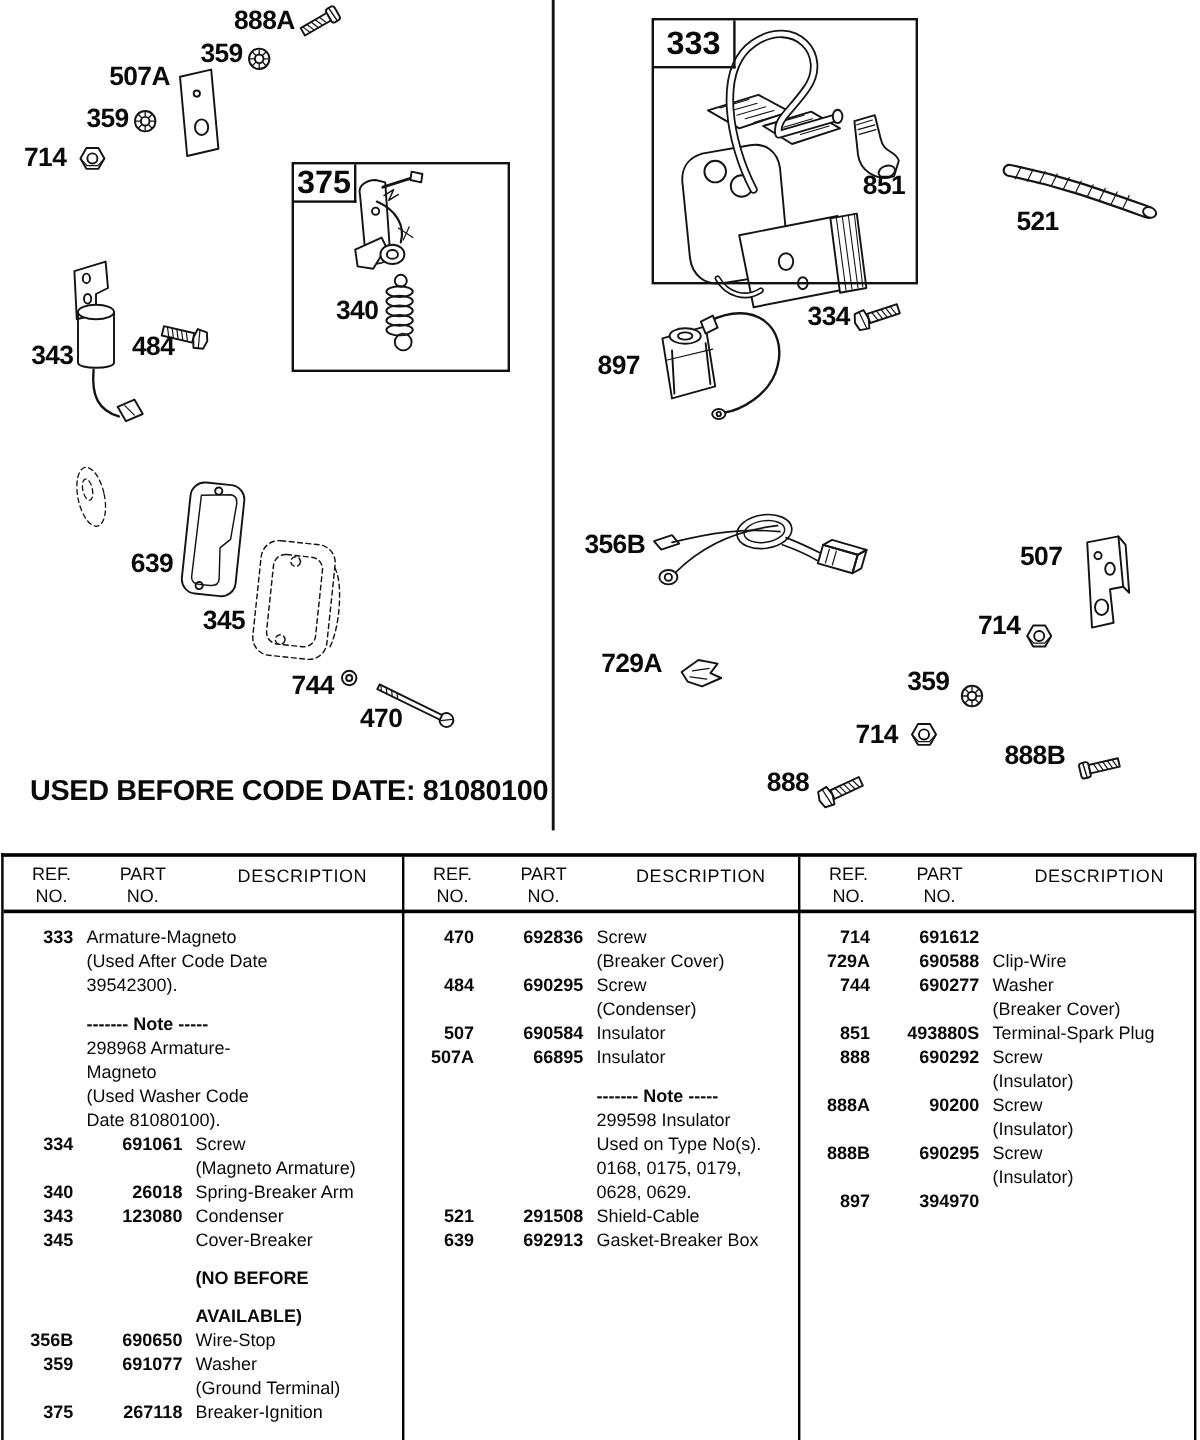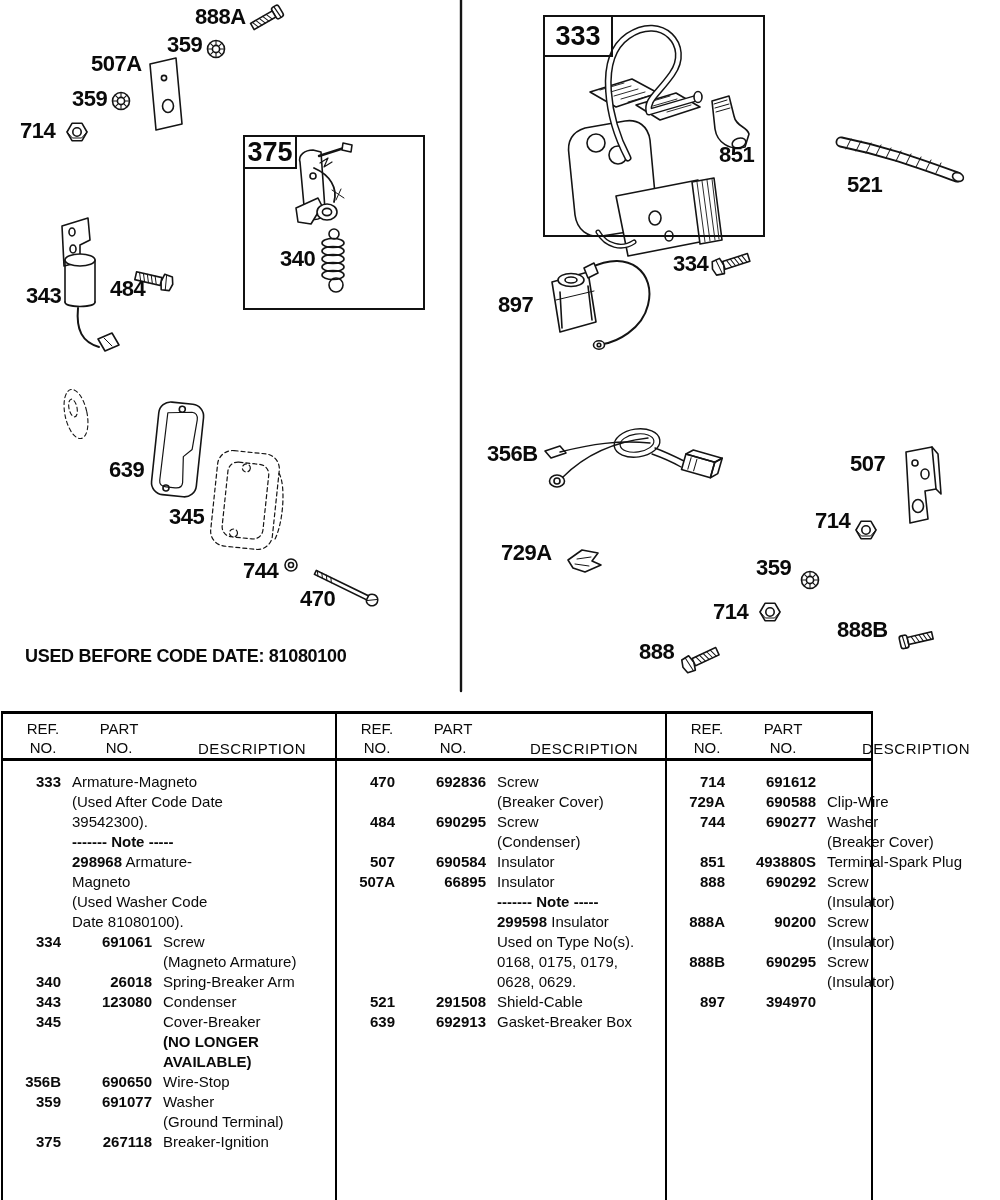--- a/index.html
+++ b/index.html
@@ -4,38 +4,38 @@
 <style>
   html,body{margin:0;padding:0;background:#fff;}
   #stage{position:relative;width:1000px;height:1200px;background:#fff;overflow:hidden;
          font-family:"Liberation Sans", sans-serif;color:#0a0a0a;}
   
   #diagram{position:absolute;left:0;top:0;width:1000px;height:695px;}
   #partart{position:absolute;left:0;top:0;}
   .callout{position:absolute;font-weight:700;font-size:22px;line-height:1;letter-spacing:-0.5px;color:#0a0a0a;white-space:nowrap;}
   .pbox{position:absolute;border:2px solid #111;box-sizing:border-box;}
   .pbox-label{display:flex;align-items:center;justify-content:center;border-right:2px solid #111;border-bottom:2px solid #111;font-weight:700;font-size:27px;box-sizing:border-box;}
-  #code-note{position:absolute;left:25px;top:646px;font-weight:700;font-size:18px;letter-spacing:-0.3px;}
+  #code-note{position:absolute;left:25px;top:646px;font-weight:700;font-size:24px;letter-spacing:-0.3px;}
   
-  #parts-table{position:absolute;left:1px;top:711px;width:872px;height:489px;
+  #parts-table{position:absolute;left:1px;top:711px;width:996px;height:489px;
                border-top:3px solid #000;border-left:2px solid #000;border-right:2px solid #000;box-sizing:border-box;}
   .vdiv{position:absolute;top:0;bottom:0;width:2px;background:#000;}
   #vdiv1{left:332px;} #vdiv2{left:662px;}
   .hline{position:absolute;left:0;right:0;top:44px;height:2.5px;background:#000;}
   .tcol{position:absolute;top:0;bottom:0;font-size:15px;}
   #tcol0{left:0;width:332px;} #tcol1{left:334px;width:328px;} #tcol2{left:664px;width:332px;}
   .thead{height:46px;display:grid;grid-template-columns:52px 80px 1fr;column-gap:10px;padding-left:14px;}
   .thead .h{white-space:pre-line;text-align:center;line-height:19px;padding-top:5px;}
-  .thead .hd{align-self:end;padding-bottom:2px;letter-spacing:0.5px;}
+  .thead .hd{align-self:end;padding-bottom:20px;letter-spacing:0.5px;}
   .tbody{padding:12px 4px 0 12px;}
   .trow{display:grid;grid-template-columns:46px 80px 1fr;column-gap:11px;line-height:20px;}
   .tref,.tpart{font-weight:700;text-align:right;white-space:nowrap;}
   .tdesc div{white-space:nowrap;}
-  .tdesc .bold{font-weight:700;}
-  .tdesc b{font-weight:700;text-align:center;}
+  .tdesc .bold{font-weight:700;margin-top:12px;}
+  .tdesc b{font-weight:400;text-align:center;}
   .tdesc sup{font-size:10px;vertical-align:super;line-height:0;}
 </style>
 </head>
 <body>
 
 <div id="stage">
 
   <div id="diagram">
 
     <svg id="partart" width="1000" height="695" viewBox="0 0 1000 695" fill="none" stroke="#141414" stroke-width="1.6" stroke-linecap="round" stroke-linejoin="round">
@@ -367,21 +367,21 @@
             <div class="tpart">123080</div>
             <div class="tdesc">
               <div>Condenser</div>
             </div>
           </div>
           <div class="trow">
             <div class="tref">345</div>
             <div class="tpart"></div>
             <div class="tdesc">
               <div>Cover-Breaker</div>
-              <div class="bold">(NO LONGER</div>
+              <div class="bold">(NO BEFORE</div>
               <div class="bold">AVAILABLE)</div>
             </div>
           </div>
           <div class="trow">
             <div class="tref">356B</div>
             <div class="tpart">690650</div>
             <div class="tdesc">
               <div>Wire-Stop</div>
             </div>
           </div>

